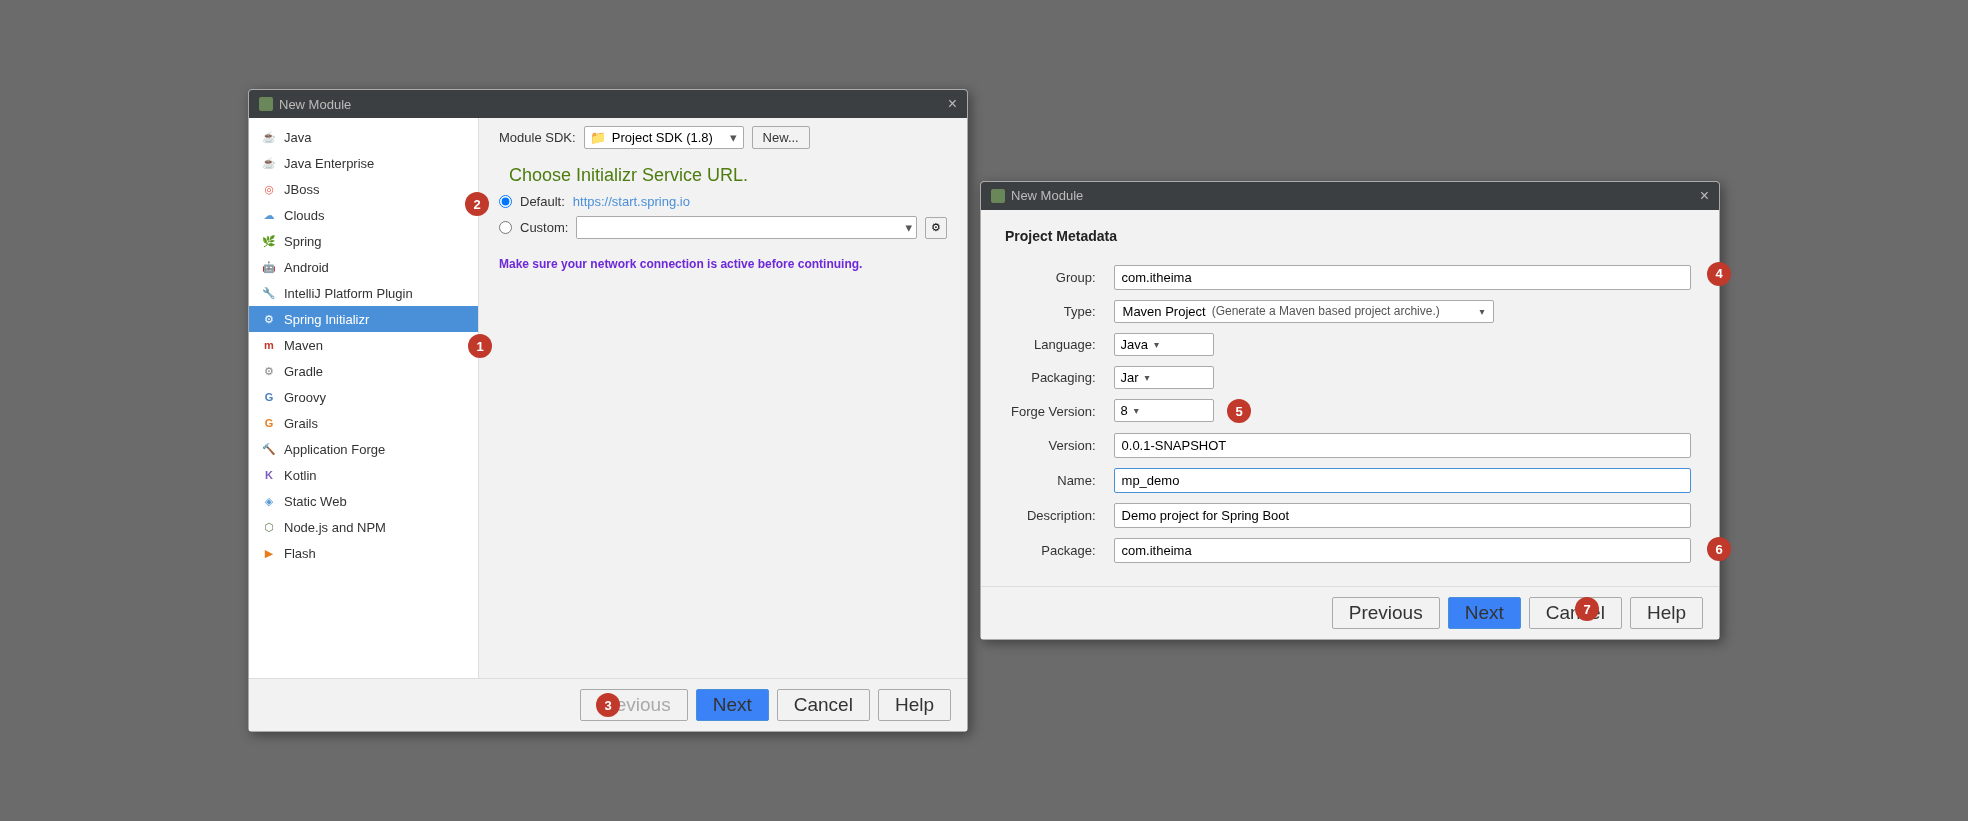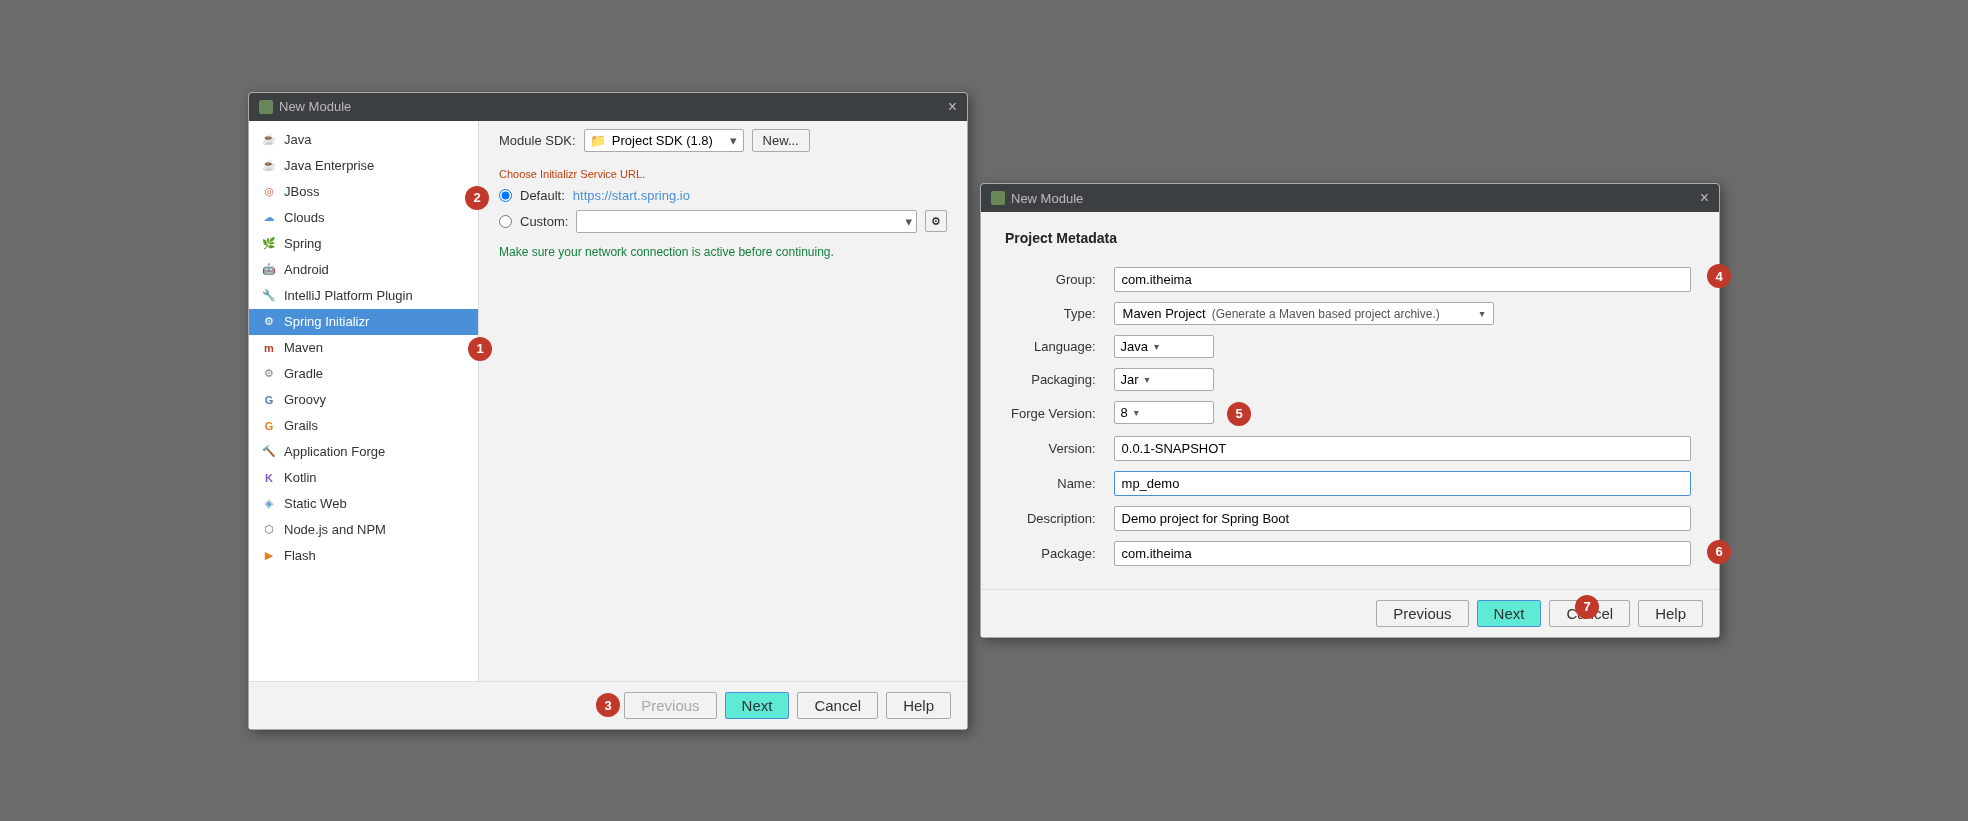--- a/index.html
+++ b/index.html
@@ -138,23 +138,24 @@
       padding: 3px 10px;
       cursor: pointer;
       font-size: 13px;
       color: #333;
     }
 
     .initializ-url-section {
       margin-bottom: 10px;
     }
     .initializ-url-title {
-      font-size: 11px;
-      color: #c2410c;
+      font-size: 18px;
+      color: #4d7c0f;
       margin-bottom: 8px;
+      margin-left: 10px;
     }
     .radio-row {
       display: flex;
       align-items: center;
       gap: 8px;
       margin-bottom: 7px;
     }
     .radio-row input[type=radio] { cursor: pointer; }
     .radio-label { font-size: 13px; color: #333; }
     .link-text { color: #4a90d9; text-decoration: none; }
@@ -190,22 +191,23 @@
       border-radius: 2px;
       cursor: pointer;
       display: flex;
       align-items: center;
       justify-content: center;
       font-size: 11px;
     }
 
     .network-note {
       font-size: 12px;
-      color: #15803d;
-      margin-top: 12px;
+      color: #6d28d9;
+      margin-top: 18px;
+      font-weight: bold;
     }
 
     
     .step-circle {
       width: 28px;
       height: 28px;
       border-radius: 50%;
       background: #c0392b;
       color: #fff;
       font-size: 14px;
@@ -226,26 +228,26 @@
       border-top: 1px solid #ddd;
       background: #f2f2f2;
       position: relative;
     }
     .footer-btn {
       border: 1px solid #aaa;
       background: #f2f2f2;
       border-radius: 2px;
       padding: 4px 16px;
       cursor: pointer;
-      font-size: 15px;
+      font-size: 19px;
       color: #333;
     }
     .footer-btn.primary {
       border: 1.5px solid #4a90d9;
-      background: #5eead4;
+      background: #3b82f6;
       color: #333;
     }
     .footer-btn.disabled {
       color: #aaa;
       cursor: default;
     }
 
     
     .right-dialog {
       width: 740px;

